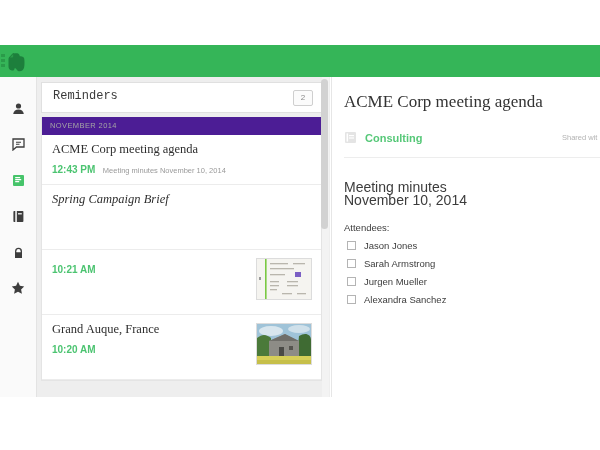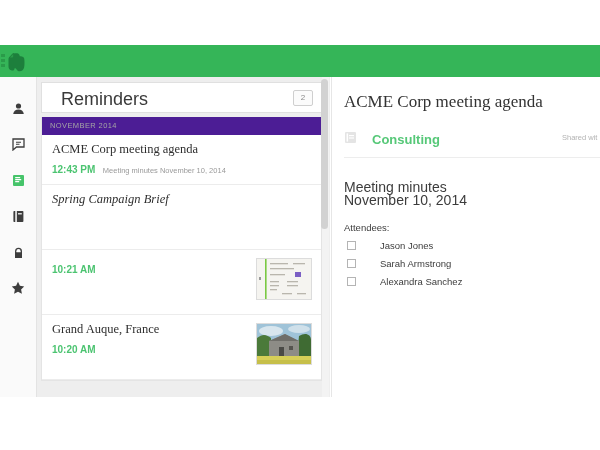--- a/index.html
+++ b/index.html
@@ -83,23 +83,23 @@
     position: absolute;
     left: 4px; top: 5px;
     width: 281px;
     height: 31px;
     background: #ffffff;
     border: 1px solid #e0e0e0;
     box-sizing: border-box;
   }
   #reminders-label {
     position: absolute;
-    left: 19px; top: 6px;
-    font-family: Liberation Sans, sans-serif;
-    font-size: 18px;
+    left: 11px; top: 6px;
+    font-family: Liberation Mono, monospace;
+    font-size: 12px;
     color: #3a3a3a;
   }
   #reminders-badge {
     position: absolute;
     right: 8px; top: 7px;
     min-width: 12px;
     height: 14px;
     padding: 0 3px;
     border: 1px solid #cfcfcf;
     border-radius: 2px;
@@ -216,22 +216,22 @@
   }
   #notebook-row {
     position: absolute;
     left: 12px; top: 52px;
     width: 257px;
     height: 18px;
   }
   #notebook-icon { position: absolute; left: 0; top: 1px; }
   #notebook-name {
     position: absolute;
-    left: 28px; top: 3px;
-    font-size: 13px;
+    left: 21px; top: 3px;
+    font-size: 11px;
     font-weight: bold;
     color: #56c878;
   }
   #shared-with {
     position: absolute;
     left: 218px; top: 4px;
     font-size: 7.5px;
     color: #b3b3b3;
     white-space: nowrap;
   }
@@ -254,21 +254,20 @@
   }
   #attendees-label {
     font-size: 9.5px;
     color: #3c3c3c;
     margin-top: 15px;
   }
   .todo {
     display: flex;
     align-items: center;
     margin-top: 7px;
-    gap: 16px;
   }
   .todo-box {
     width: 7px;
     height: 7px;
     border: 1px solid #b4b4b4;
     background: #ffffff;
     margin-left: 3px;
     margin-right: 8px;
     flex: none;
   }
@@ -462,18 +461,22 @@
       <div class="todo">
         <span class="todo-box"></span>
         <span class="todo-label">Jason Jones</span>
       </div>
       <div class="todo">
         <span class="todo-box"></span>
         <span class="todo-label">Sarah Armstrong</span>
       </div>
       <div class="todo">
         <span class="todo-box"></span>
+        <span class="todo-label">Jurgen Mueller</span>
+      </div>
+      <div class="todo">
+        <span class="todo-box"></span>
         <span class="todo-label">Alexandra Sanchez</span>
       </div>
     </div>
   </div>
 
 </div>
 
 </body></html>

